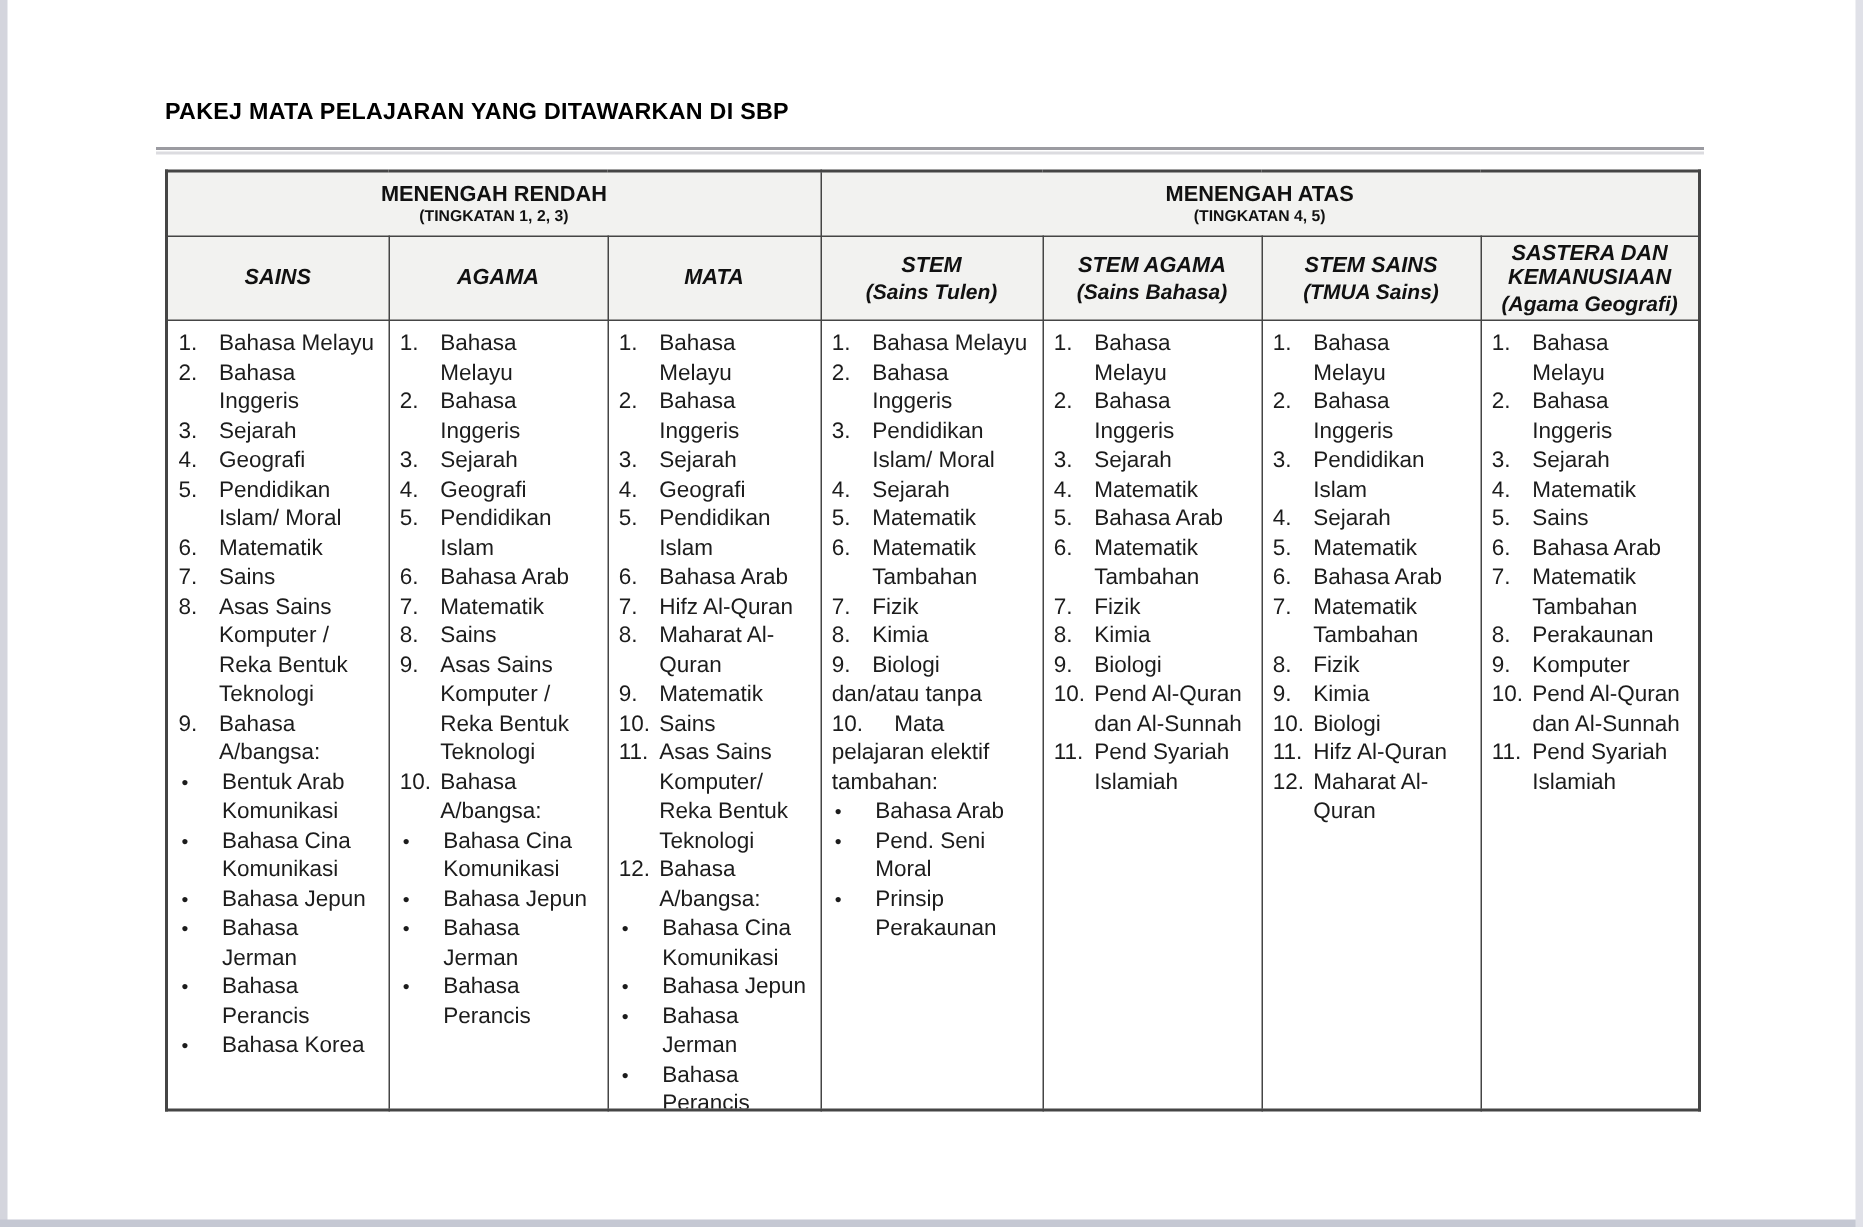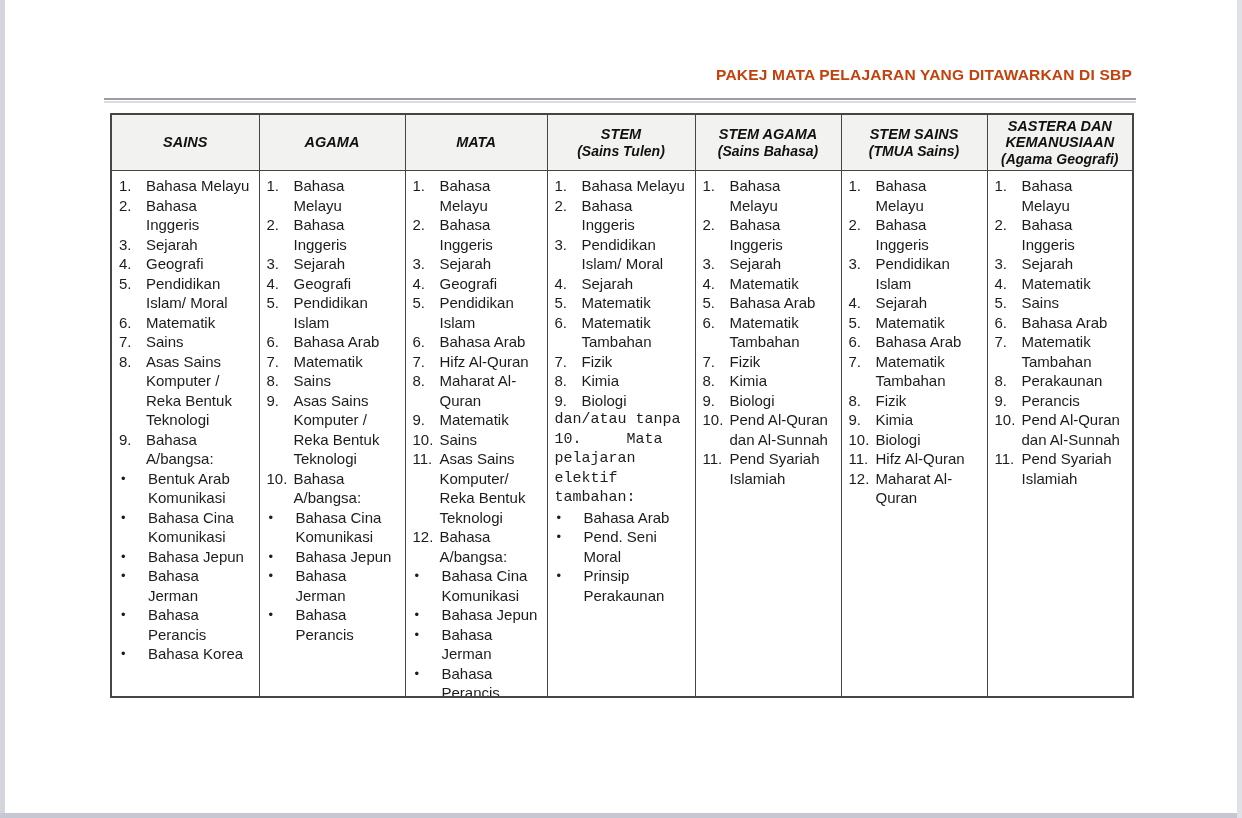--- a/index.html
+++ b/index.html
@@ -9,22 +9,22 @@
     font-family:"Liberation Sans", sans-serif;
     color:#1c1c1c;
   }
   
   .edge-left{position:absolute;left:0;top:0;width:5px;height:818px;background:#d4d5dd;}
   .edge-bottom{position:absolute;left:0;top:813px;width:1242px;height:5px;background:#c5c8d3;}
   .edge-right{position:absolute;left:1237px;top:0;width:5px;height:818px;background:#e0e1e8;}
 
   .title{
     position:absolute;left:110px;top:66px;width:1022px;
-    margin:0;text-align:right;
-    font-size:15.5px;font-weight:bold;letter-spacing:.2px;color:#c2410c;
+    margin:0;text-align:left;
+    font-size:15.5px;font-weight:bold;letter-spacing:.2px;color:#000000;
   }
   .hrule{
     position:absolute;left:104px;top:98px;width:1032px;height:2px;
     background:#9b9ba1;box-shadow:0 3px 0 #dcdce0;
   }
 
   table.pkg{
     position:absolute;left:110px;top:113px;width:1022px;
     border-collapse:collapse;table-layout:fixed;
     border:2px solid #454545;
@@ -49,21 +49,21 @@
     height:525px;vertical-align:top;background:#ffffff;overflow:hidden;
   }
   .cell{
     padding:5px 8px 0 7px;max-height:520px;overflow:hidden;
     font-size:15px;line-height:19.5px;color:#1c1c1c;
   }
   .item{display:flex;align-items:flex-start;}
   .item .marker{flex:0 0 27px;}
   .item .btmarker{flex:0 0 27px;font-size:13px;padding-left:2px;}
   .item .itext{flex:1 1 auto;min-width:0;}
-  .plain{white-space:pre-wrap;font-family:Liberation Mono, monospace;}
+  .plain{white-space:pre-wrap;}
 </style>
 </head>
 <body>
 
 <div class="edge-left"></div>
 <div class="edge-bottom"></div>
 <div class="edge-right"></div>
 
 <h1 class="title">PAKEJ MATA PELAJARAN YANG DITAWARKAN DI SBP</h1>
 <div class="hrule"></div>
@@ -72,20 +72,30 @@
   <colgroup id="cols">
       <col style="width: 148px;">
       <col style="width: 146px;">
       <col style="width: 142px;">
       <col style="width: 148px;">
       <col style="width: 146px;">
       <col style="width: 146px;">
       <col style="width: 146px;">
     </colgroup>
   <tbody>
+    <tr class="group-row" id="group-row">
+        <th colspan="3">
+          <div class="glabel">MENENGAH RENDAH</div>
+          <div class="gsub">(TINGKATAN 1, 2, 3)</div>
+        </th>
+        <th colspan="4">
+          <div class="glabel">MENENGAH ATAS</div>
+          <div class="gsub">(TINGKATAN 4, 5)</div>
+        </th>
+      </tr>
     <tr class="colhead-row" id="colhead-row">
         <th>
           <div class="clabel">SAINS</div>
         </th>
         <th>
           <div class="clabel">AGAMA</div>
         </th>
         <th>
           <div class="clabel">MATA</div>
         </th>
@@ -484,21 +494,21 @@
             <div class="item">
               <span class="marker">7.</span>
               <span class="itext">Matematik Tambahan</span>
             </div>
             <div class="item">
               <span class="marker">8.</span>
               <span class="itext">Perakaunan</span>
             </div>
             <div class="item">
               <span class="marker">9.</span>
-              <span class="itext">Perancis</span>
+              <span class="itext">Komputer</span>
             </div>
             <div class="item">
               <span class="marker">10.</span>
               <span class="itext">Pend Al-Quran dan Al-Sunnah</span>
             </div>
             <div class="item">
               <span class="marker">11.</span>
               <span class="itext">Pend Syariah Islamiah</span>
             </div>
           </div>

